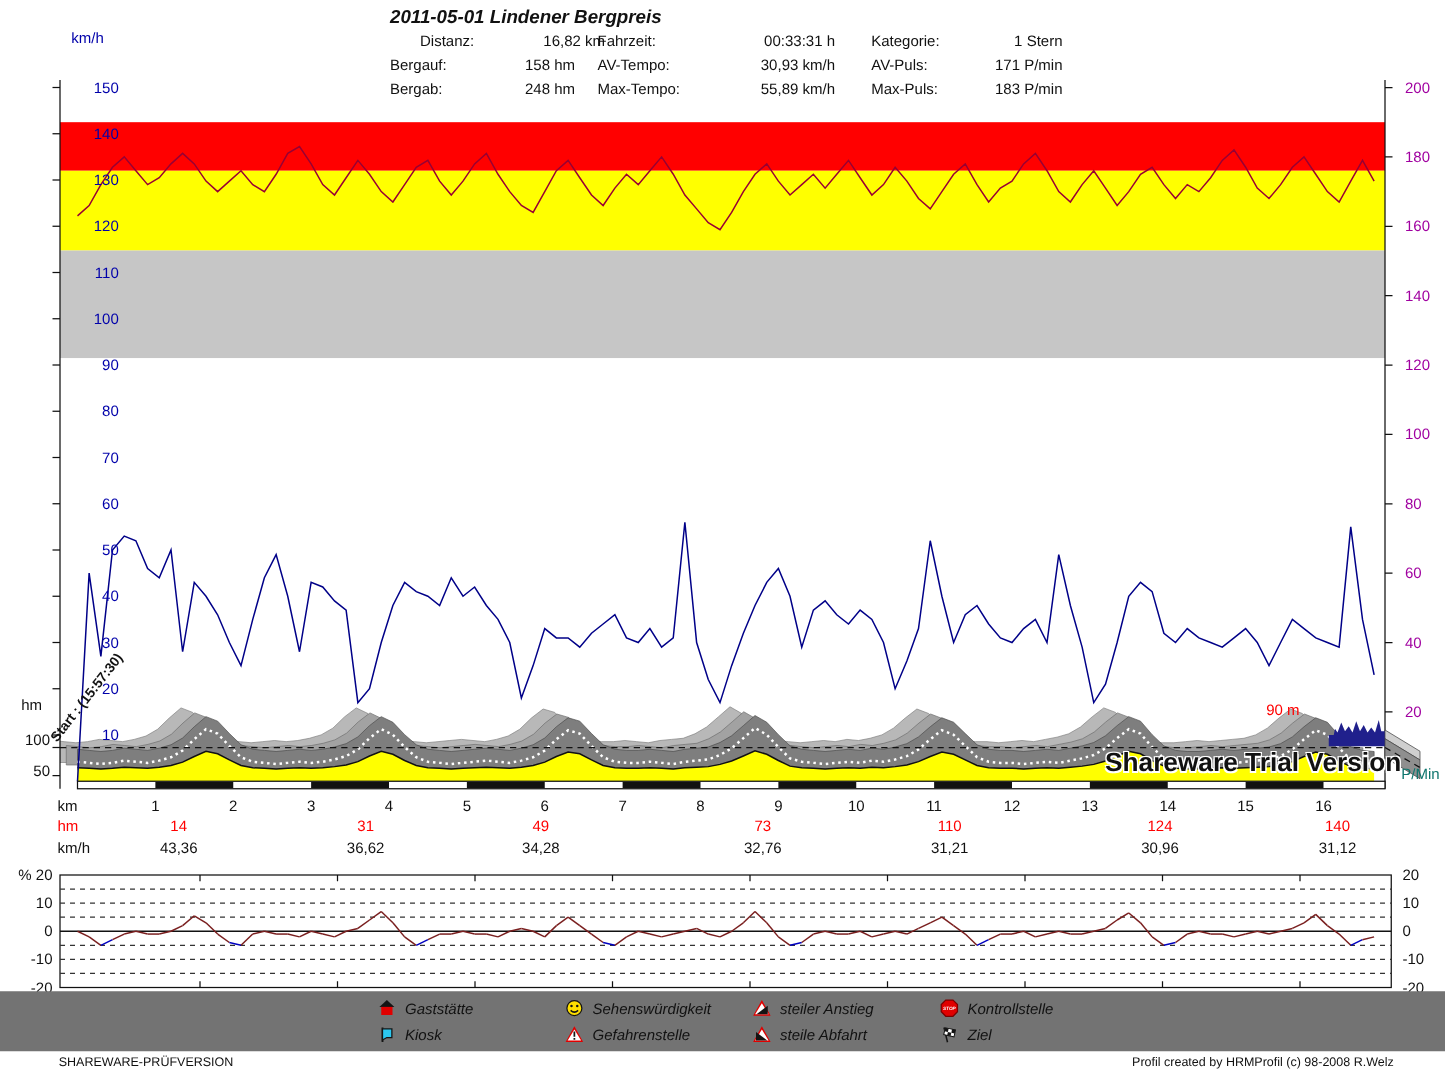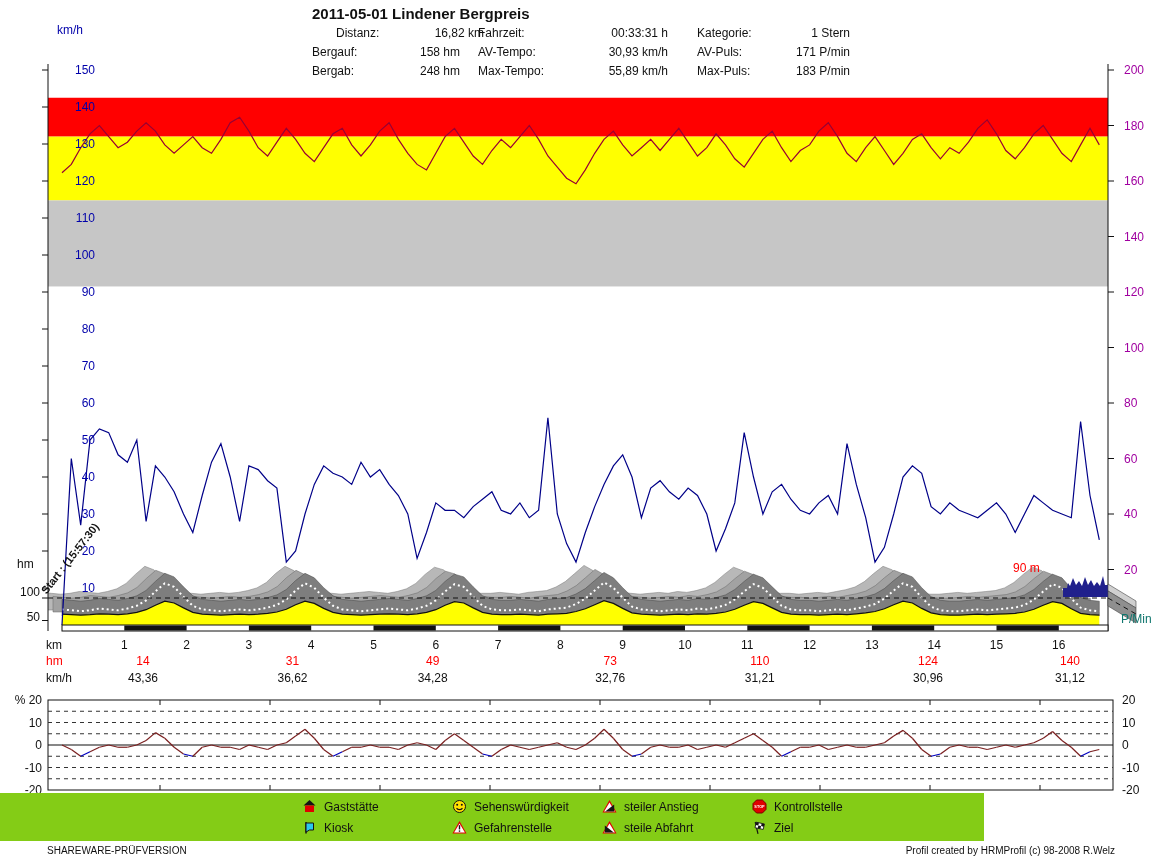--- a/index.html
+++ b/index.html
@@ -1,40 +1,40 @@
 <!DOCTYPE html>
 <html><head>
 <meta charset="utf-8">
 <style>
   html,body{margin:0;padding:0;background:#fff;}
   .page{position:relative;width:1162px;height:859px;background:#fff;overflow:hidden;
         font-family:"Liberation Sans",sans-serif;color:#111;}
   .page svg.canvas{position:absolute;left:0;top:0;z-index:1;}
   .abs{position:absolute;z-index:5;white-space:nowrap;}
-  .title{left:312px;top:5px;font-size:15px;font-weight:bold;}
+  .title{left:312px;top:5px;font-size:15px;font-weight:bold;font-style:italic;}
   .unit-kmh{left:57px;top:23px;font-size:12px;color:#0000aa;}
   .unit-pmin{left:1121px;top:612px;font-size:12px;color:#0f766e;}
   .unit-hm{left:17px;top:557px;font-size:12px;}
   .hm-tick{left:6px;width:34px;text-align:right;font-size:12px;}
   .hm-100{top:585px;}
   .hm-50{top:610px;}
   .start-label{left:48px;top:584px;font-size:11px;font-weight:bold;
                transform:rotate(-52deg);transform-origin:0 100%;}
   .wm1{left:878px;top:570px;z-index:6;}
   .wm1 .big{font-size:26px;font-weight:bold;letter-spacing:-1px;
             text-shadow:-1px -1px 0 #fff,1px -1px 0 #fff,-1px 1px 0 #fff,1px 1px 0 #fff;}
   .wm1 .small{font-size:9px;font-weight:bold;margin-left:2px;
             text-shadow:-1px -1px 0 #fff,1px -1px 0 #fff,-1px 1px 0 #fff,1px 1px 0 #fff;}
   .wm2{left:884px;top:599px;font-size:21px;font-weight:bold;z-index:6;letter-spacing:0px;
        text-shadow:-1px -1px 0 #fff,1px -1px 0 #fff,-1px 1px 0 #fff,1px 1px 0 #fff;}
   .max-h{left:1013px;top:561px;font-size:12px;color:#ff0000;z-index:6;}
   .stat{position:absolute;font-size:12px;height:14px;z-index:5;}
   .stat .slbl{position:absolute;left:0;top:0;}
   .stat .sval{position:absolute;right:0;top:0;}
-  .legend-band{left:0;top:793px;width:984px;height:48px;background:#84cc16;z-index:4;}
+  .legend-band{left:0;top:793px;width:1156px;height:48px;background:#737373;z-index:4;font-style:italic;}
   .legend-item{position:absolute;display:flex;align-items:center;height:17px;}
   .legend-item .licon{width:15px;height:15px;display:inline-block;}
   .legend-item .licon svg{display:block;}
   .legend-item .llabel{margin-left:7px;font-size:12px;color:#111;}
   .footer-left{left:47px;top:845px;font-size:10px;}
   .footer-right{right:47px;top:845px;font-size:10px;}
 </style>
 </head>
 <body>
 
@@ -350,20 +350,21 @@
 
   <div class="abs unit-kmh">km/h</div>
   <div class="abs unit-pmin">P/Min</div>
   <div class="abs unit-hm">hm</div>
   <div class="abs hm-tick hm-100">100</div>
   <div class="abs hm-tick hm-50">50</div>
 
   <div class="abs start-label">Start : (15:57:30)</div>
   <div class="abs max-h">90 m</div>
 
+  <div class="abs wm2">Shareware Trial Version</div>
 
   <div id="legend" class="abs legend-band">
       <div class="legend-item" style="left: 302px; top: 5px;">
         <span class="licon">
           <svg width="15" height="15">
             <polygon points="7.5,1 13.5,6.5 1.5,6.5" fill="#141414"></polygon>
             <rect x="3" y="6.5" width="9" height="6.5" fill="#e10000"></rect>
           </svg>
         </span>
         <span class="llabel">Gaststätte</span>

